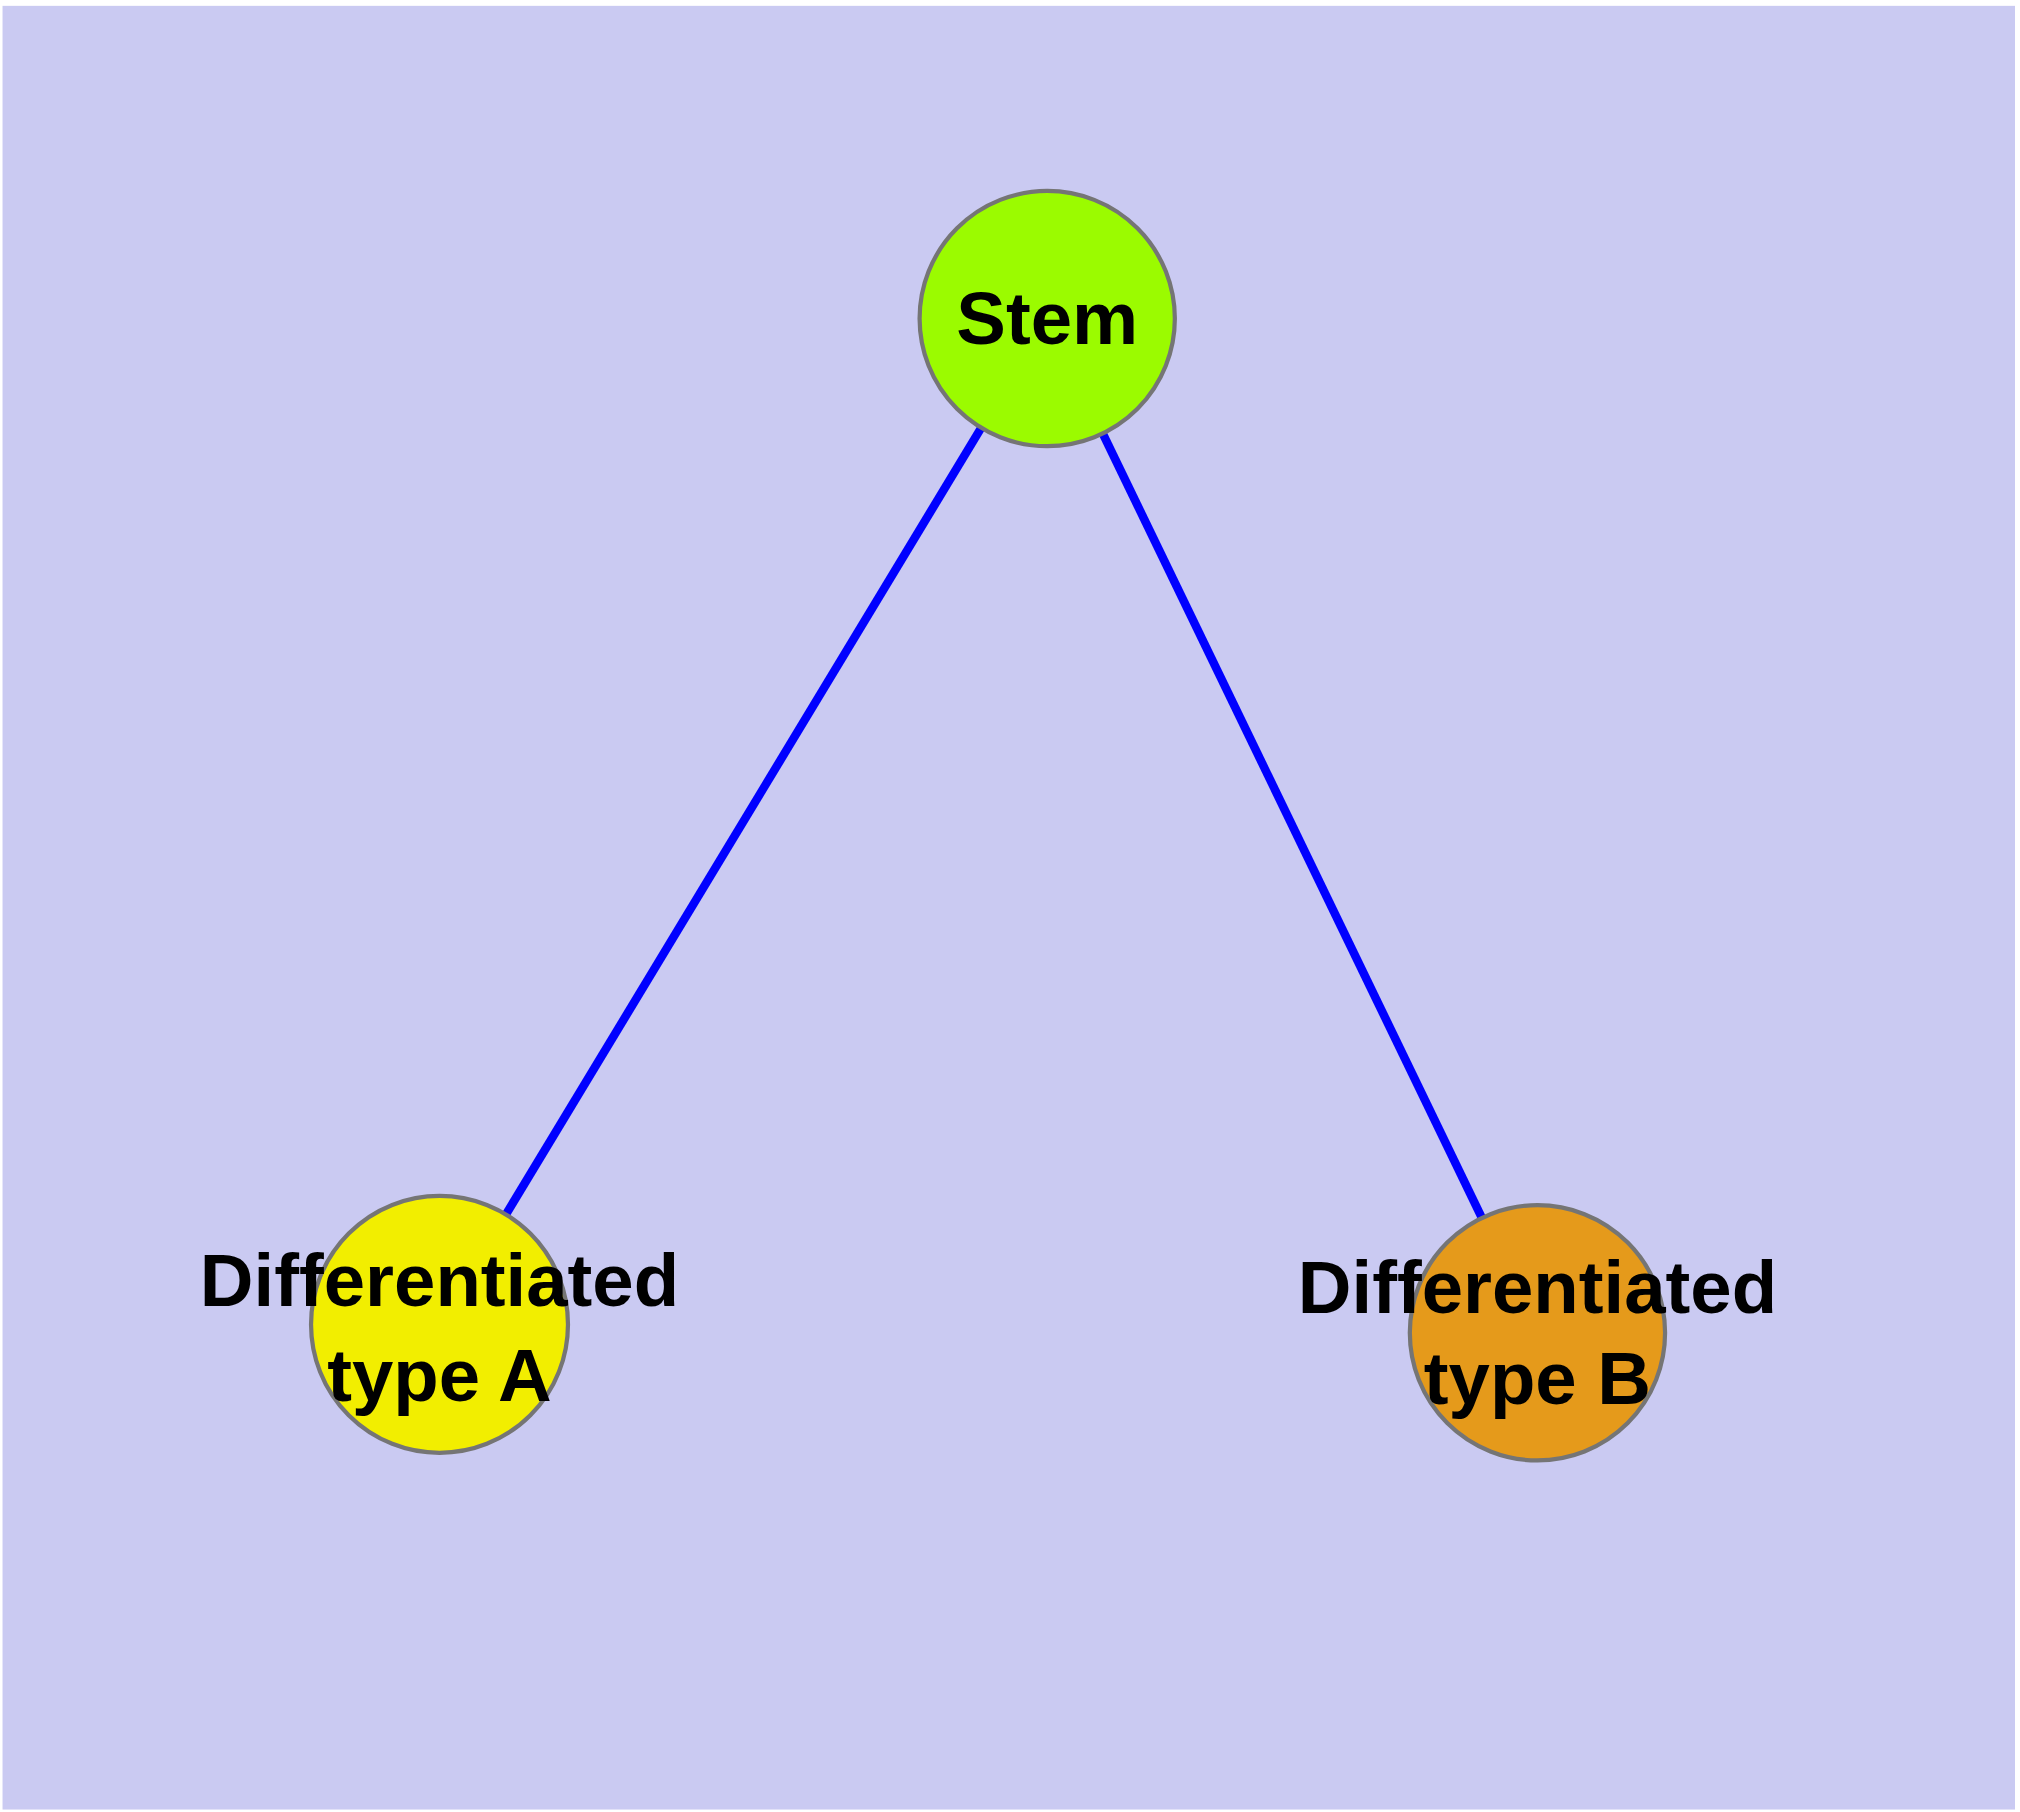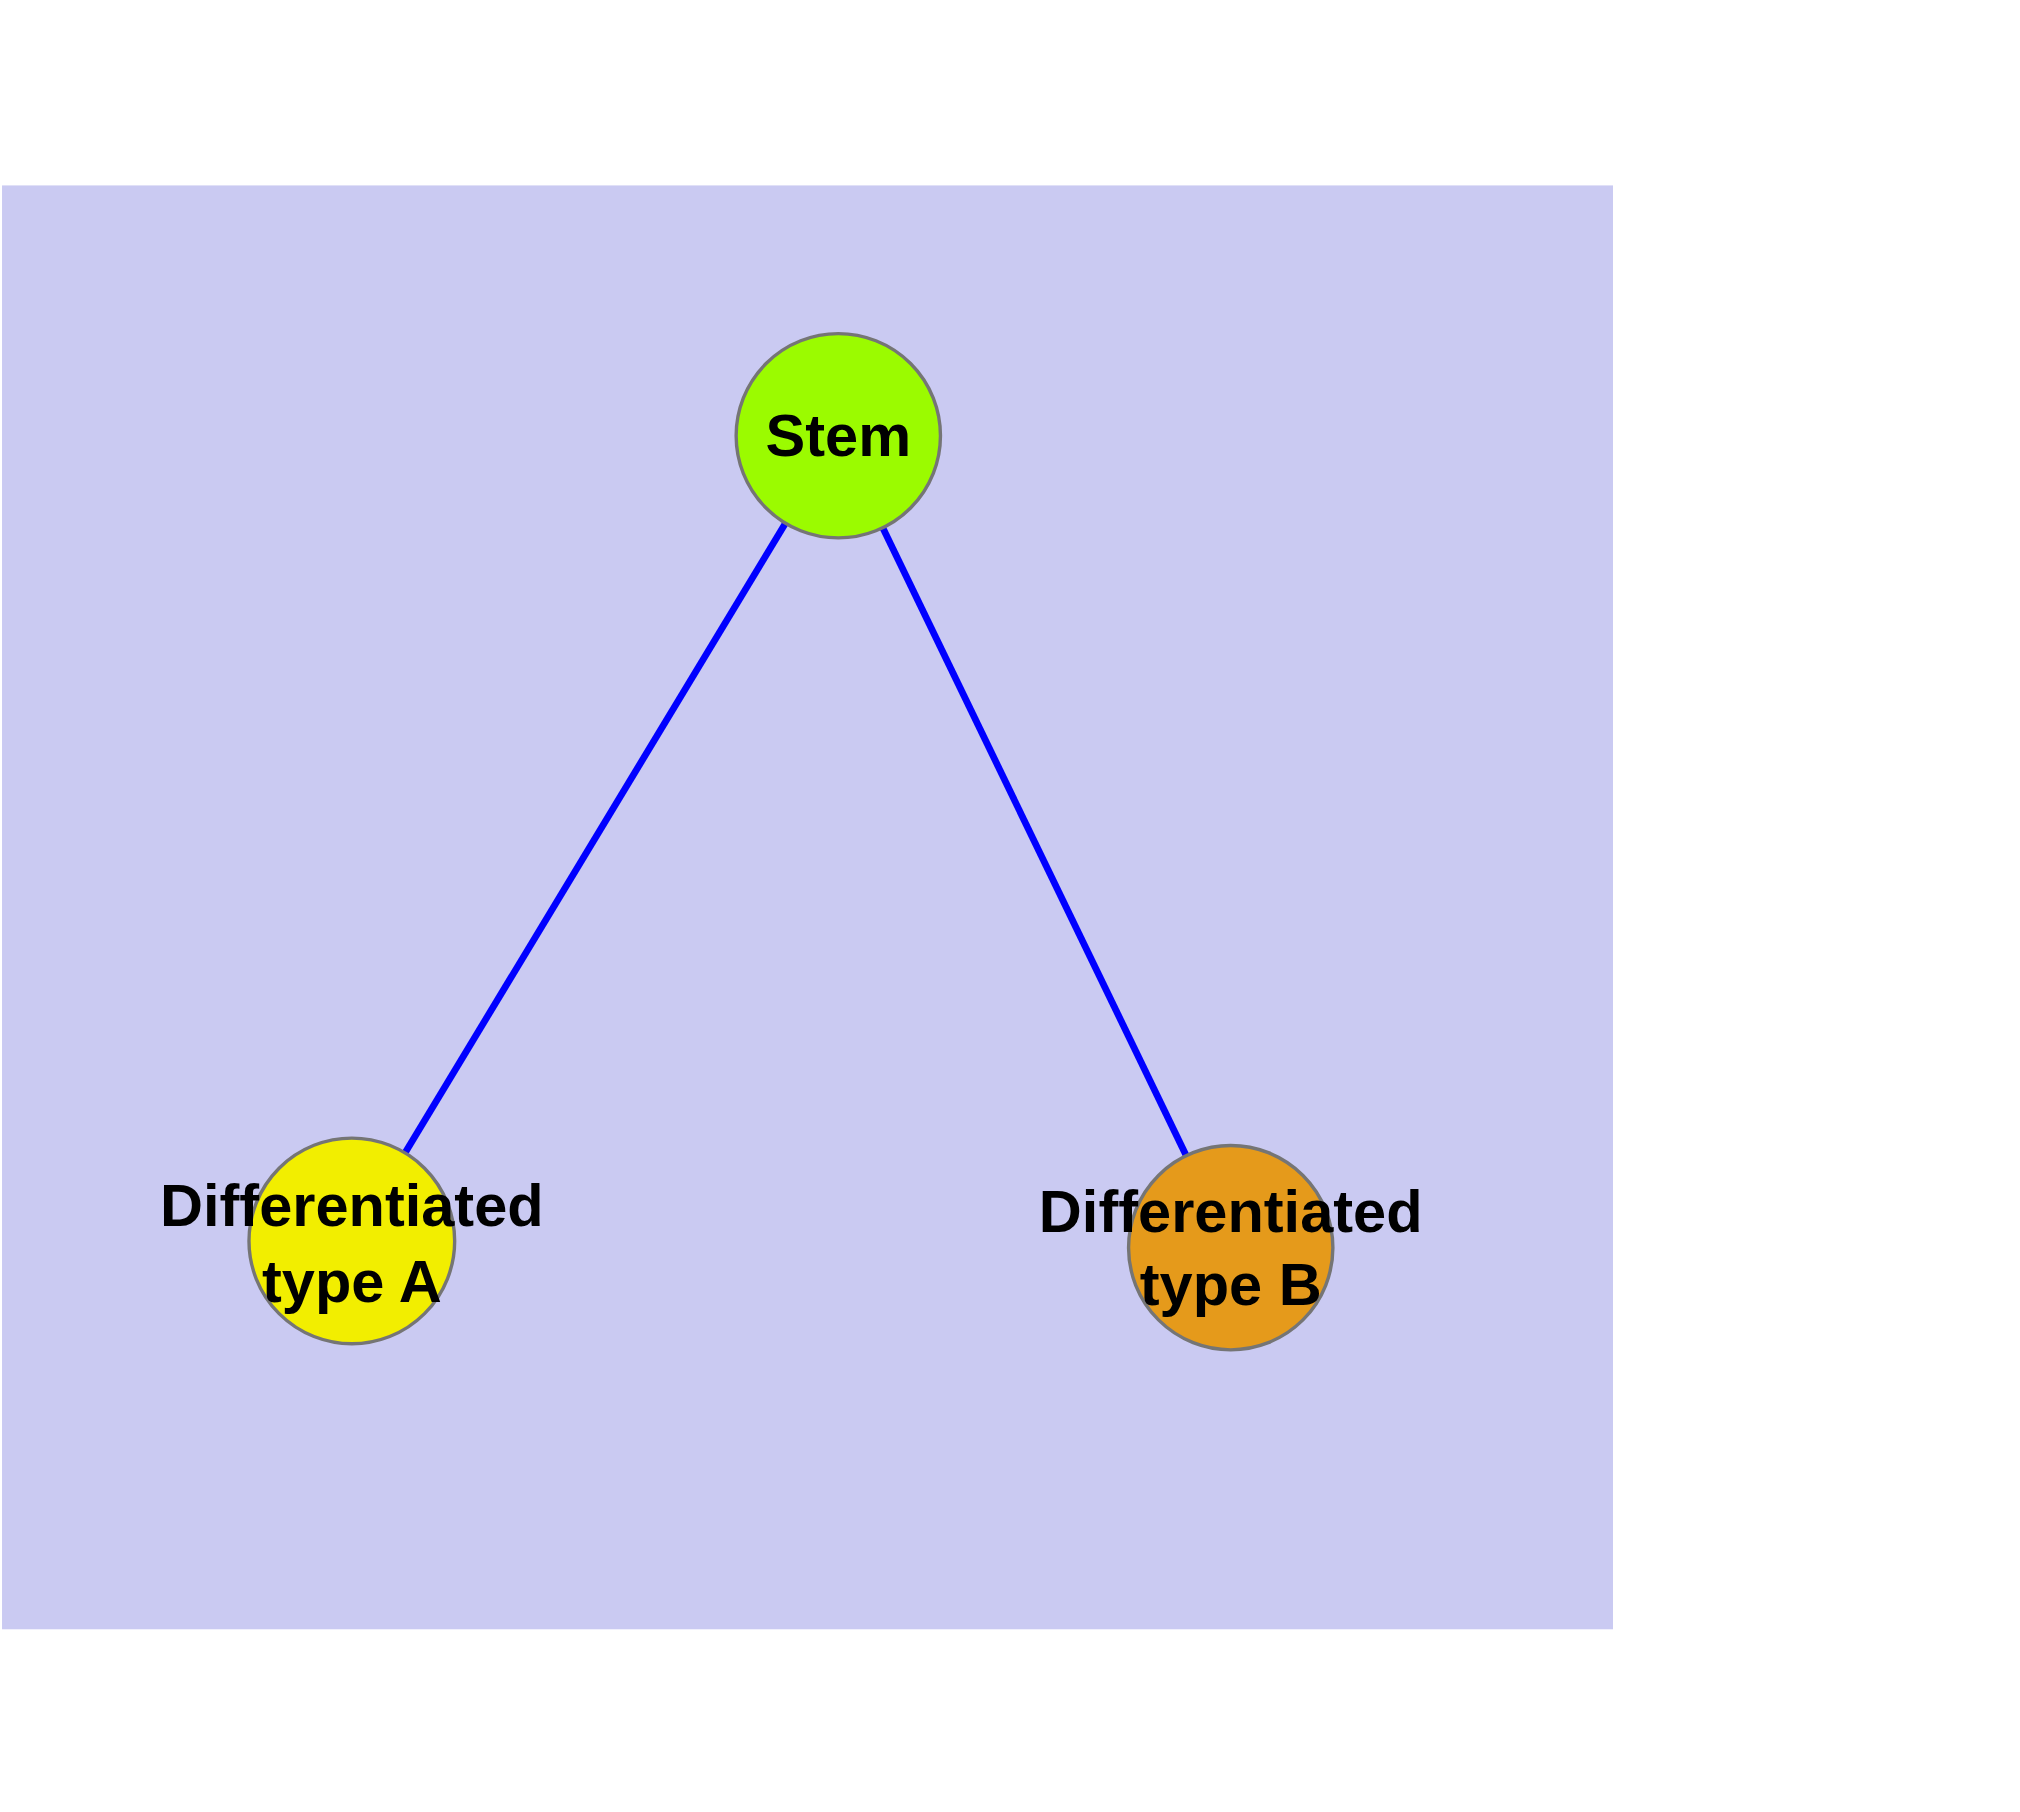--- a/index.html
+++ b/index.html
@@ -10,21 +10,21 @@
     width: 2021px;
     height: 1812px;
     background: #ffffff;
     font-family: "Liberation Sans", sans-serif;
     overflow: hidden;
   }
   .diagram-canvas {
     position: absolute;
     top: 0;
     left: 0;
-    width: 1613px;
+    width: 2015px;
     height: 1812px;
   }
   .diagram-canvas svg {
     display: block;
     width: 100%;
     height: 100%;
   }
   .node-label {
     font-family: "Liberation Sans", sans-serif;
     font-weight: 700;

